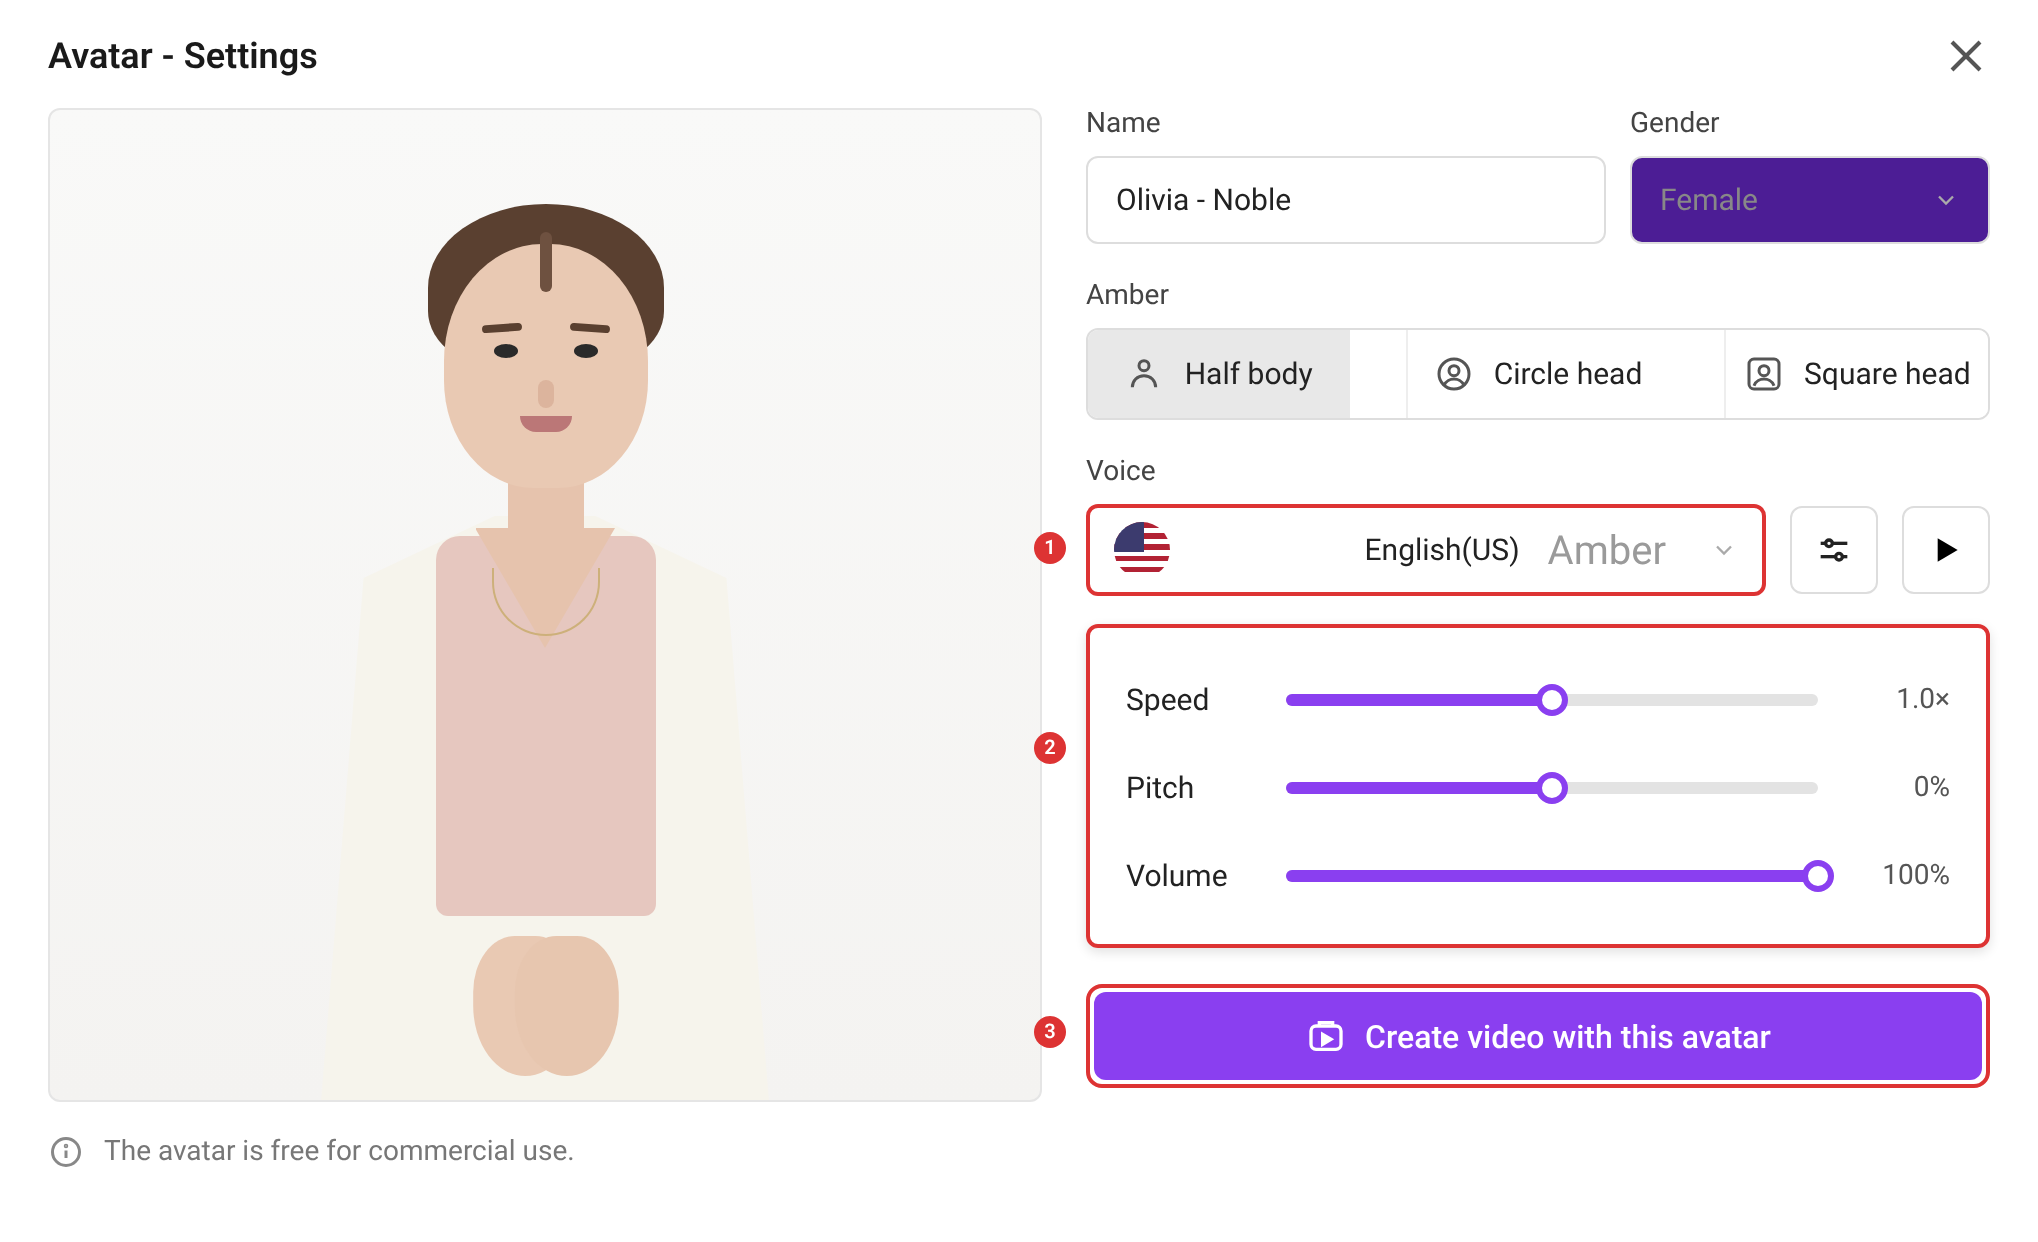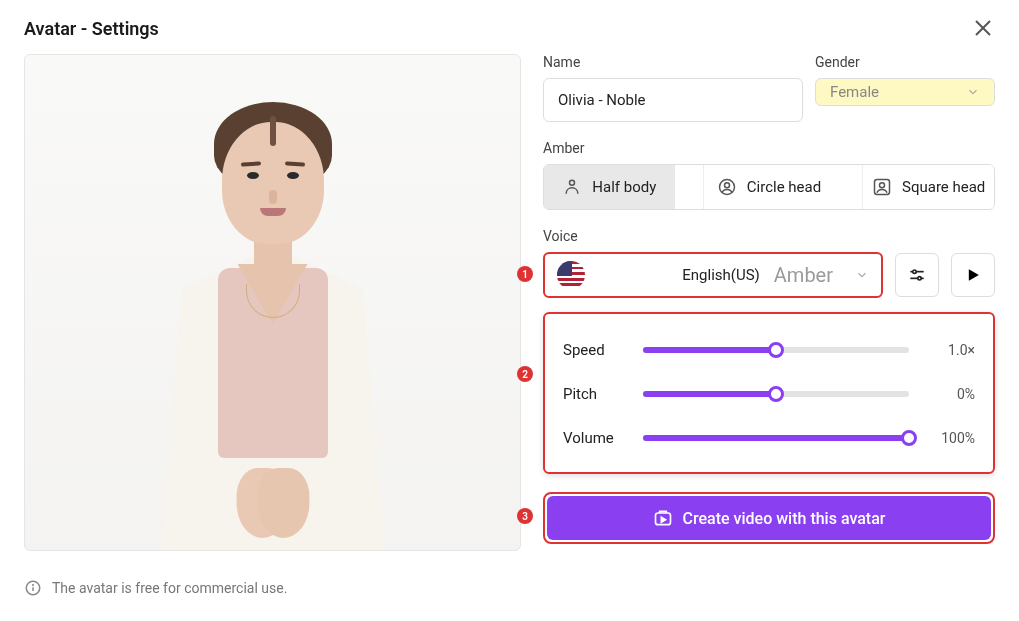--- a/index.html
+++ b/index.html
@@ -24,31 +24,31 @@
   .av-hand-r { position:absolute; top:388px; left:50%; transform:translate(-30%,0); width:52px; height:70px; background:#e7c6af; border-radius:40% 40% 50% 50%; }
   .av-neckline { position:absolute; top:184px; left:50%; transform:translateX(-50%); width:70px; height:60px; background:#e6c3ad; clip-path: polygon(0 0, 100% 0, 50% 100%);}
   .av-necklace { position:absolute; top:204px; left:50%; transform:translateX(-50%); width:54px; height:34px; border:1px solid #cdb07a; border-top:none; border-radius:0 0 30px 30px;}
   .av-eye-l, .av-eye-r { position:absolute; top:92px; width:12px; height:7px; background:#2a2a2a; border-radius:50%; }
   .av-eye-l { left:50%; transform:translateX(-26px);} .av-eye-r { left:50%; transform:translateX(14px);}
   .av-brow-l, .av-brow-r { position:absolute; top:82px; width:20px; height:4px; background:#5a4030; border-radius:3px; }
   .av-brow-l { left:50%; transform:translateX(-32px) rotate(-4deg);} .av-brow-r { left:50%; transform:translateX(12px) rotate(4deg);}
   .av-mouth { position:absolute; top:128px; left:50%; transform:translateX(-50%); width:26px; height:8px; background:#b77; border-radius:0 0 12px 12px;}
   .av-nose { position:absolute; top:110px; left:50%; transform:translateX(-50%); width:8px; height:14px; background:#dcb49d; border-radius:4px;}
 
-  .info-row { display:flex; align-items:center; gap:10px; margin-top:28px; color:#777; font-size:14px;}
+  .info-row { display:flex; align-items:center; gap:10px; margin-top:16px; color:#777; font-size:14px;}
   .info-row svg { width:18px; height:18px; color:#888;}
 
   .right { flex:1; }
   .field-label { font-size:14px; color:#444; margin-bottom:8px; display:block; }
   .row1 { display:flex; gap:12px; margin-bottom:18px; }
   .name-wrap { flex:1; }
   .gender-wrap { width:180px; }
   .text-input { width:100%; height:44px; border:1px solid #ddd; border-radius:6px; padding:0 14px; font-size:15px; color:#222; background:#fff; }
   .select-wrap { position:relative; }
-  .select-display { width:100%; height:28px; border:1px solid #ddd; border-radius:6px; padding:0 14px; font-size:15px; color:#888; background:#fef9c3; display:flex; align-items:center; justify-content:space-between;}
+  .select-display { width:100%; height:44px; border:1px solid #ddd; border-radius:6px; padding:0 14px; font-size:15px; color:#888; background:#4c1d95; display:flex; align-items:center; justify-content:space-between;}
   .chev { width:14px; height:14px; color:#aaa; }
 
   .view-group { display:flex; border:1px solid #ddd; border-radius:6px; overflow:hidden; margin-bottom:18px;gap:28px; }
   .view-opt { flex:1; height:44px; display:flex; align-items:center; justify-content:center; gap:10px; font-size:15px; color:#222; cursor:pointer; background:#fff; }
   .view-opt.active { background:#e8e8e8; }
   .view-opt + .view-opt { border-left:1px solid #eee; }
   .view-opt svg { width:20px; height:20px; color:#555; }
 
   .voice-row { display:flex; gap:12px; margin-bottom:14px; align-items:center; position:relative;}
   .voice-select { flex:1; height:46px; border:2px solid #d33; border-radius:6px; display:flex; align-items:center; padding:0 12px; gap:14px; background:#fff; position:relative;text-align:right;}

